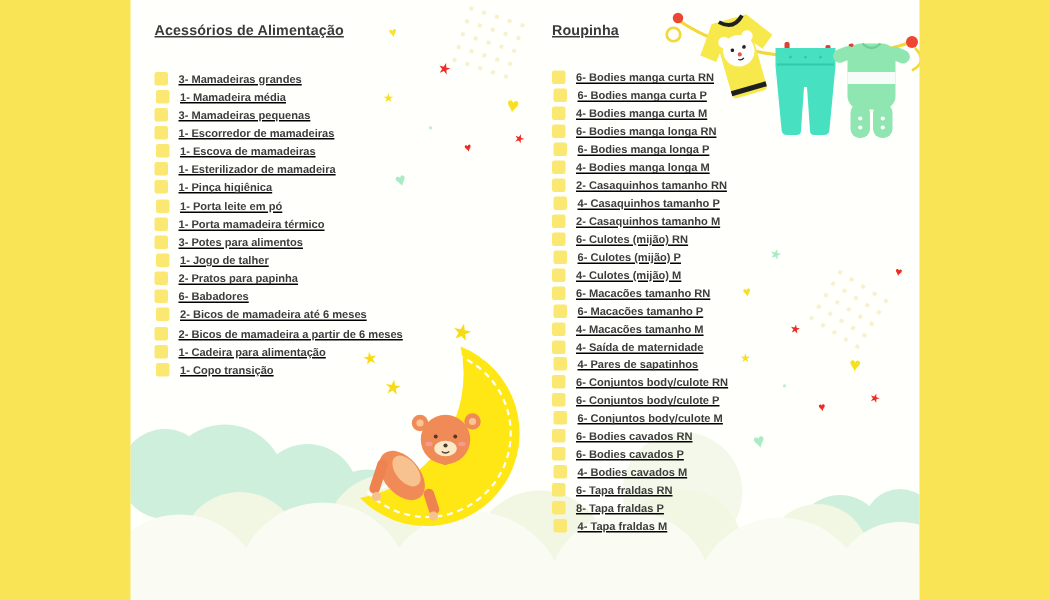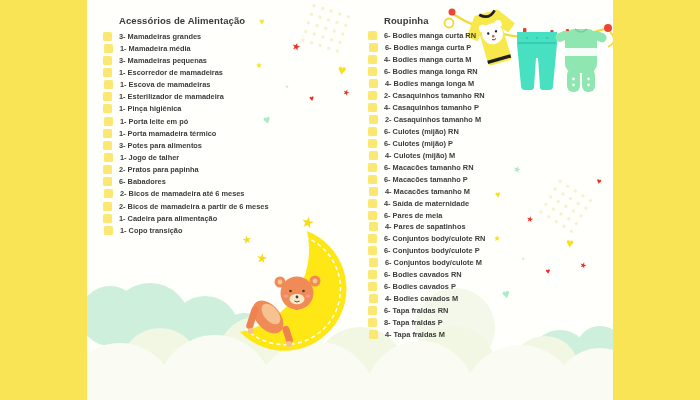--- a/index.html
+++ b/index.html
@@ -25,22 +25,22 @@
 
   
   .moon-svg { position:absolute; left:225px; top:210px; z-index:3; }
   .line-svg { position:absolute; left:440px; top:0px; z-index:4; }
 
   
   .col { position:absolute; z-index:5; }
   .col h2 { font-size:9.5px; font-weight:bold; color:#3a3a3a; letter-spacing:.1px; }
   .col-1 { left:103px; top:15px; width:250px; }
   .col-2 { left:368px; top:15px; width:240px; }
-  .col h2 { margin-left:16px; }
-  ul.checklist { list-style:none; margin-top:4px; }
+  .col h2 { margin-left:0;text-decoration:underline; }
+  ul.checklist { list-style:none; margin-top:20px;text-decoration:underline; }
   .col-1 ul.checklist li { height:12.15px; }
   .col-2 ul.checklist li { height:11.95px; }
   ul.checklist li { display:flex; align-items:center; }
   .checkbox { width:9px; height:9px; flex:0 0 auto; background:#fbe873; border-radius:1.5px; margin-right:7px; }
   ul.checklist li:nth-child(3n+2) .checkbox { margin-left:1px; }
   .item-label { font-size:7.4px; font-weight:bold; color:#3c3c3c; white-space:nowrap; }
 
   
   .decor-layer { position:absolute; inset:0; z-index:6; pointer-events:none; }
   .decor { position:absolute; line-height:1; transform:translate(-50%,-50%); display:block; }
@@ -242,20 +242,24 @@
         <li>
           <span class="checkbox"></span>
           <span class="item-label">4- Bodies manga curta M</span>
         </li>
         <li>
           <span class="checkbox"></span>
           <span class="item-label">6- Bodies manga longa RN</span>
         </li>
         <li>
           <span class="checkbox"></span>
+          <span class="item-label">6- Bodies manga longa P</span>
+        </li>
+        <li>
+          <span class="checkbox"></span>
           <span class="item-label">4- Bodies manga longa M</span>
         </li>
         <li>
           <span class="checkbox"></span>
           <span class="item-label">2- Casaquinhos tamanho RN</span>
         </li>
         <li>
           <span class="checkbox"></span>
           <span class="item-label">4- Casaquinhos tamanho P</span>
         </li>
@@ -283,24 +287,20 @@
           <span class="checkbox"></span>
           <span class="item-label">6- Macacões tamanho P</span>
         </li>
         <li>
           <span class="checkbox"></span>
           <span class="item-label">4- Macacões tamanho M</span>
         </li>
         <li>
           <span class="checkbox"></span>
           <span class="item-label">4- Saída de maternidade</span>
-        </li>
-        <li>
-          <span class="checkbox"></span>
-          <span class="item-label">6- Pares de meia</span>
         </li>
         <li>
           <span class="checkbox"></span>
           <span class="item-label">4- Pares de sapatinhos</span>
         </li>
         <li>
           <span class="checkbox"></span>
           <span class="item-label">6- Conjuntos body/culote RN</span>
         </li>
         <li>

